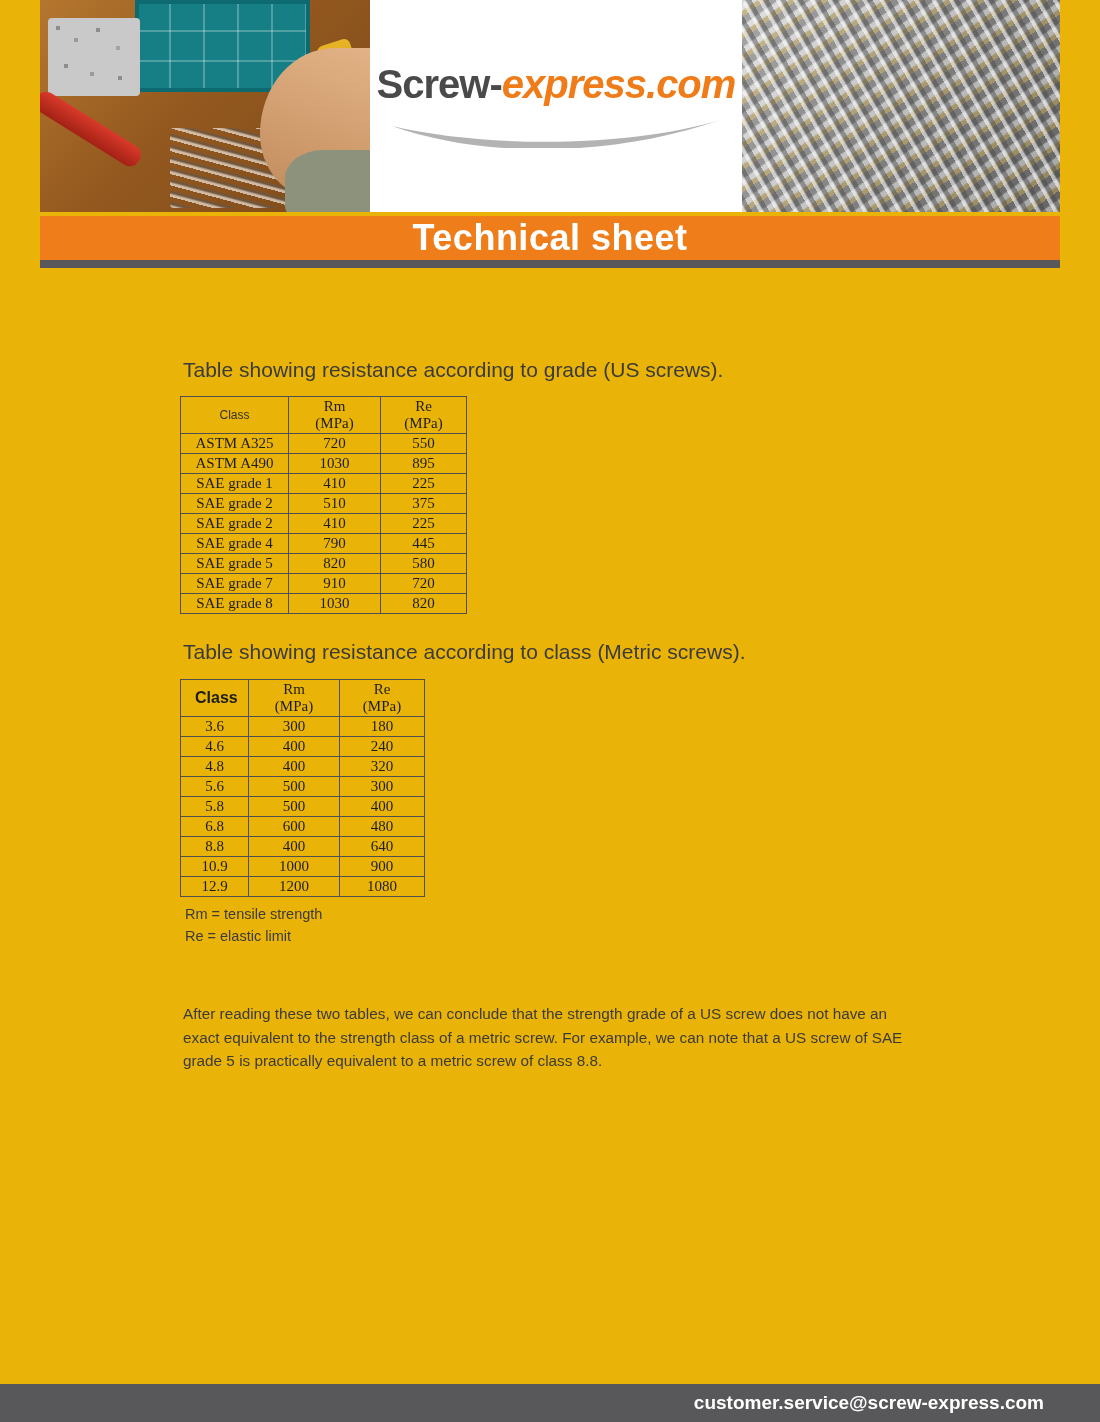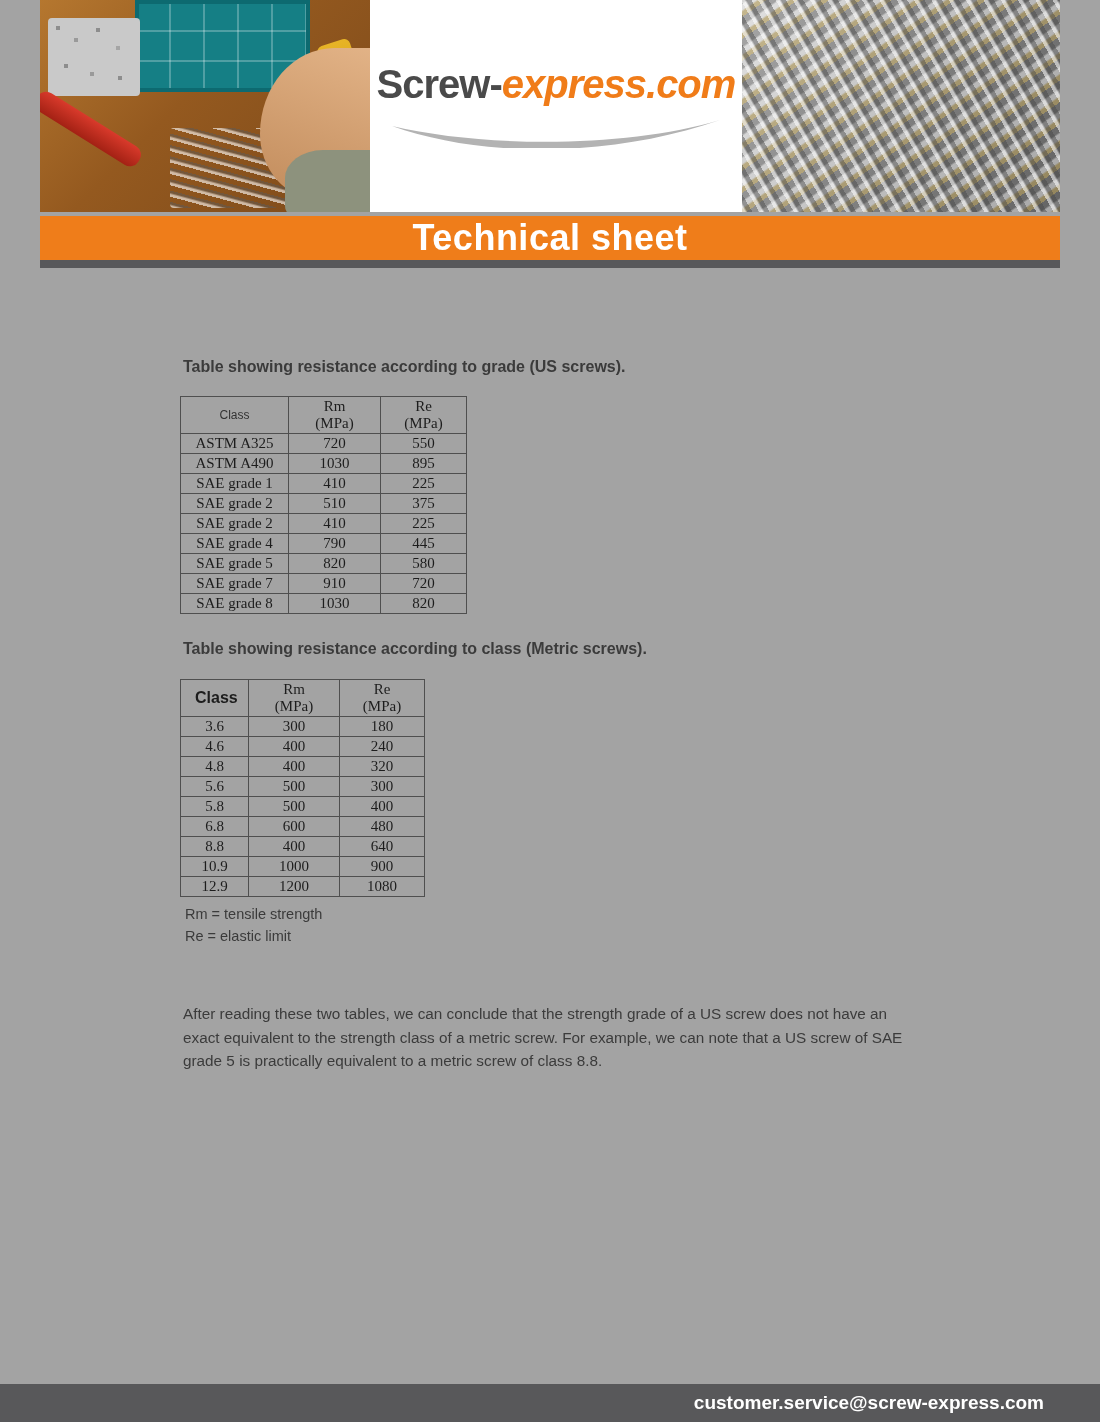--- a/index.html
+++ b/index.html
@@ -1,19 +1,19 @@
 <!DOCTYPE html>
 <html><head>
 <meta charset="utf-8">
 <style>
   html,body{margin:0;padding:0;background:#e9e9e9;}
   *{box-sizing:border-box;}
   .page{
     position:relative;width:1100px;height:1422px;margin:0 auto;
-    background:#a3a3a3;overflow:hidden;
+    background:#eab308;overflow:hidden;
     font-family:"Liberation Sans",sans-serif;color:#333;
   }
 
   
   .header{position:absolute;left:40px;top:0;width:1020px;}
   .photo-row{display:flex;height:212px;}
   .photo{position:relative;overflow:hidden;flex:0 0 auto;}
   .photo-left{width:330px;background:linear-gradient(135deg,#b5772f 0%,#94591f 45%,#7d4a1a 100%);}
   .photo-right{width:318px;background:
       repeating-linear-gradient(60deg, rgba(255,255,255,.55) 0 3px, rgba(70,70,70,.45) 5px 9px, rgba(255,255,255,0) 9px 15px),
@@ -48,21 +48,21 @@
   .logo-line{font-size:40px;line-height:1;white-space:nowrap;}
   .logo-part1{font-weight:bold;color:#4a4a4a;letter-spacing:-1px;}
   .logo-part2{font-weight:bold;font-style:italic;color:#f07c19;letter-spacing:-1px;}
   .swoosh{margin-top:10px;}
 
   .banner{margin-top:4px;height:44px;background:#ef7d1a;display:flex;align-items:center;justify-content:center;}
   .banner-title{color:#ffffff;font-weight:bold;font-size:36px;letter-spacing:.5px;}
   .banner-underbar{height:8px;background:#58585a;margin-top:0px;}
 
   
-  .intro{position:absolute;font-size:16px;color:#3b3b3b;font-weight:bold;}
+  .intro{position:absolute;font-size:21px;color:#3b3b3b;}
   .intro-us{left:183px;top:358px;}
   .intro-metric{left:183px;top:640px;}
 
   table.sheet{position:absolute;border-collapse:collapse;table-layout:fixed;
       font-family:"Liberation Serif",serif;font-size:15px;color:#1d1d1d;}
   table.sheet th,table.sheet td{border:1px solid #4f4f4f;text-align:center;padding:1px 14px;height:19px;}
   table.t1{left:180px;top:396px;width:286px;}
   table.t2{left:180px;top:679px;width:244px;}
   table.t1 thead th:first-child{font-family:"Liberation Sans",sans-serif;font-size:12px;font-weight:400;color:#333;}
   table.t2 thead th:first-child{font-family:"Liberation Sans",sans-serif;font-size:16px;font-weight:bold;color:#1d1d1d;}

